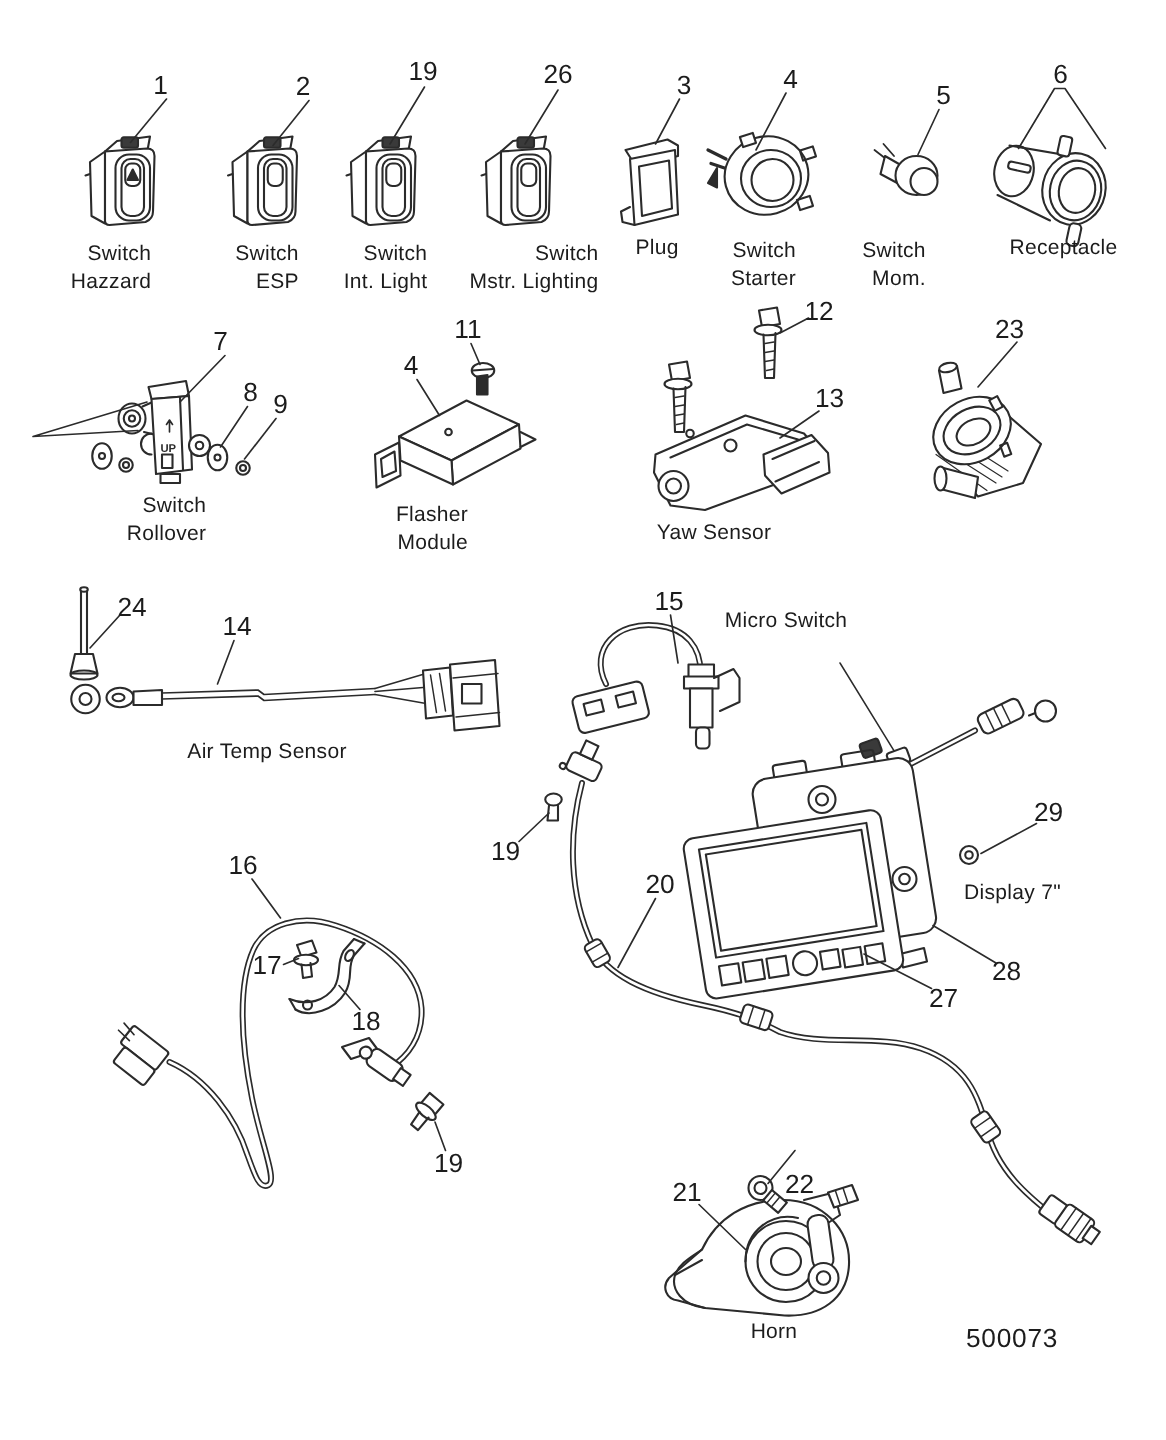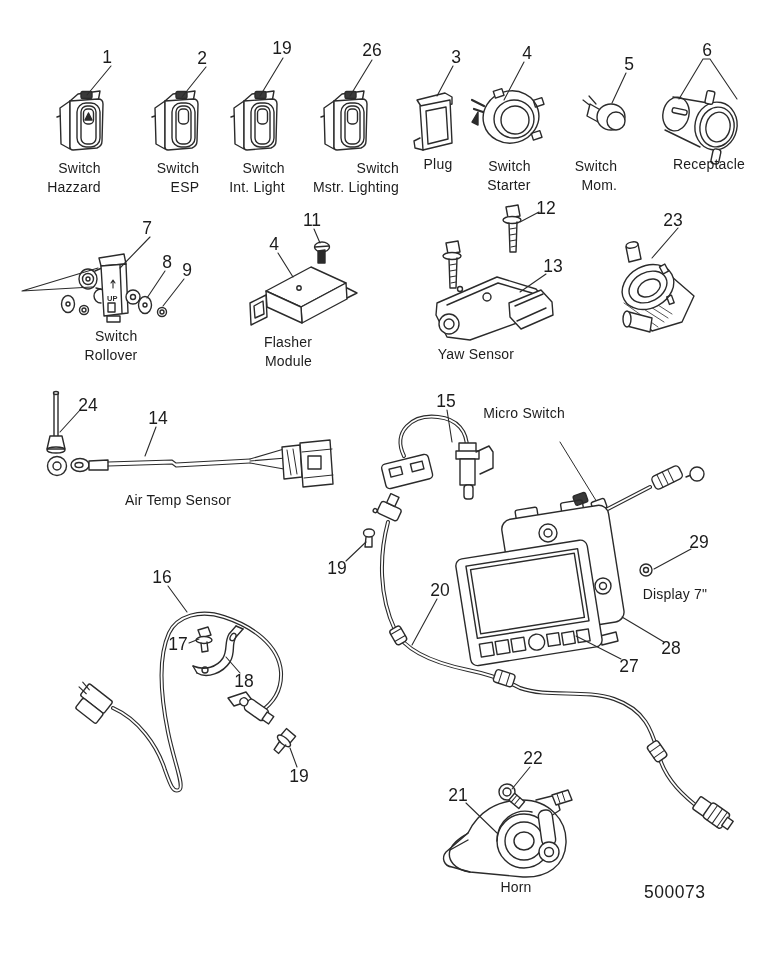--- a/index.html
+++ b/index.html
@@ -389,16 +389,16 @@
   <div class="co" style="left:337px;top:568px">19</div>
   <div class="co" style="left:440px;top:590px">20</div>
   <div class="co" style="left:699px;top:542px">29</div>
   <div class="co" style="left:671px;top:648px">28</div>
   <div class="co" style="left:629px;top:666px">27</div>
   <div class="co" style="left:162px;top:577px">16</div>
   <div class="co" style="left:178px;top:644px">17</div>
   <div class="co" style="left:244px;top:681px">18</div>
   <div class="co" style="left:299px;top:776px">19</div>
   <div class="co" style="left:458px;top:795px">21</div>
-  <div class="co" style="left:533px;top:758px">22</div>
+  <div class="co" style="left:533px;top:790px">22</div>
 
   <div class="footer-right">500073</div>
 </div>
 
 </body></html>

